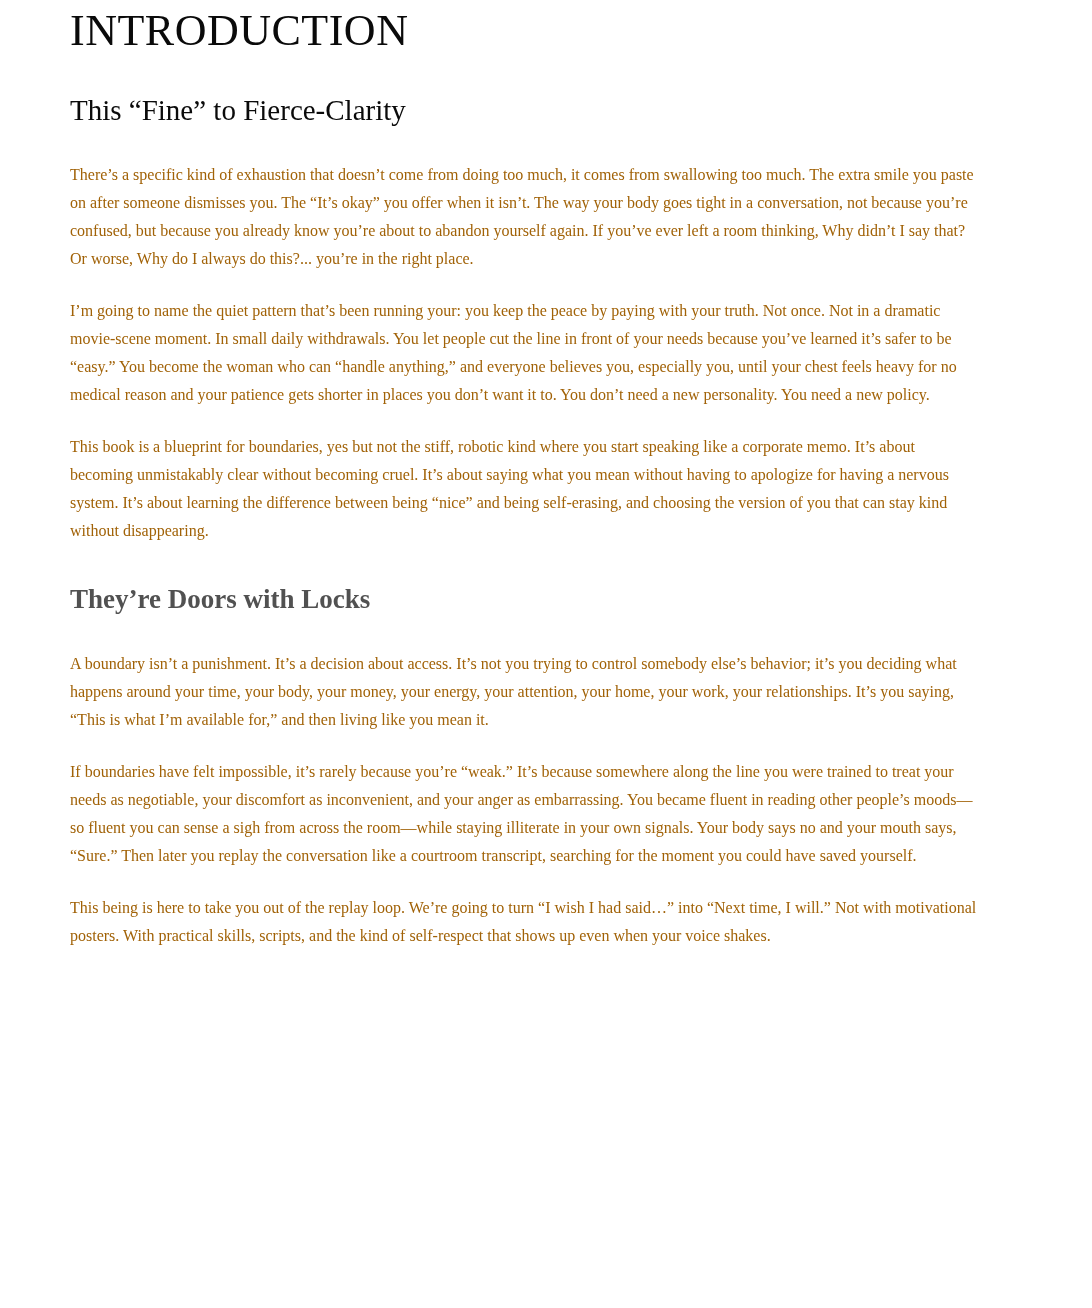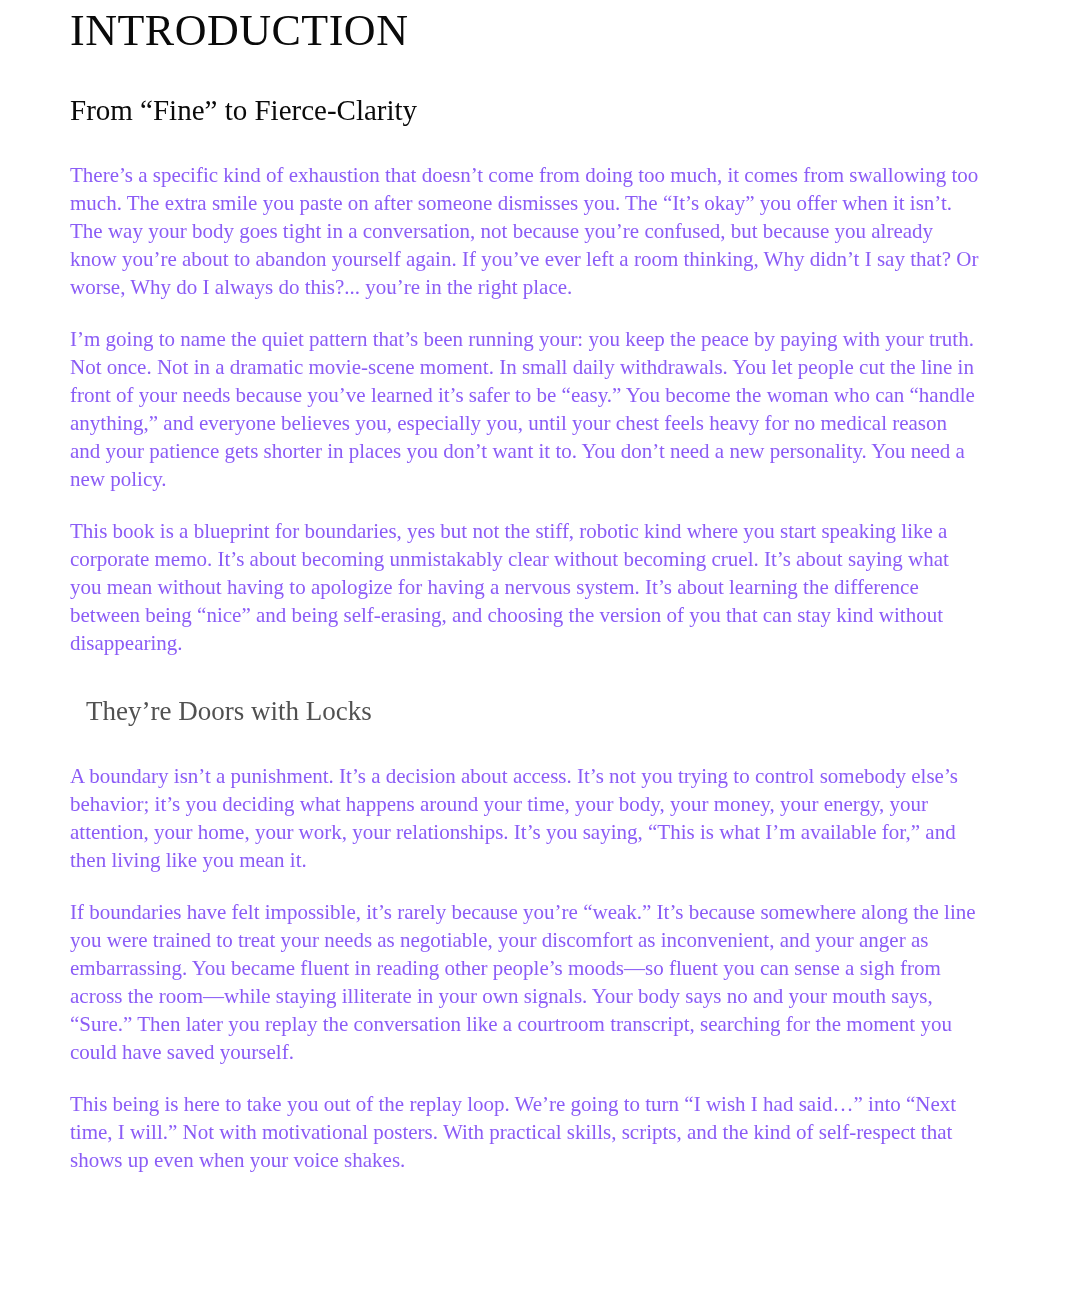--- a/index.html
+++ b/index.html
@@ -35,43 +35,43 @@
   }
   h2.section-heading {
     font-size: 34px;
     font-weight: 400;
     line-height: 1.2;
     margin: 42px 0 0 0;
     color: #0a0a0a;
   }
   h3.section-subheading {
     font-size: 27px;
-    font-weight: 400;
+    font-weight: 700;
     line-height: 1.2;
-    margin: 38px 0 0 16px;
+    margin: 38px 0 0 0;
     color: #515151;
   }
   p.body-paragraph {
-    font-size: 21px;
+    font-size: 16px;
     line-height: 28px;
     margin: 0 0 24px 0;
-    color: #8b5cf6;
+    color: #a16207;
   }
   p.first-after-heading {
     margin-top: 34px;
   }
 </style>
 </head>
 <body>
 
 <main class="page">
 
   <h1 class="chapter-title">INTRODUCTION</h1>
 
-  <h2 class="subtitle">From “Fine” to Fierce-Clarity</h2>
+  <h2 class="subtitle">This “Fine” to Fierce-Clarity</h2>
 
   <p class="body-paragraph first-after-heading">There’s a specific kind of exhaustion that doesn’t come from doing too much, it comes from swallowing too much. The extra smile you paste on after someone dismisses you. The “It’s okay” you offer when it isn’t. The way your body goes tight in a conversation, not because you’re confused, but because you already know you’re about to abandon yourself again. If you’ve ever left a room thinking, Why didn’t I say that? Or worse, Why do I always do this?... you’re in the right place.</p>
 
   <p class="body-paragraph">I’m going to name the quiet pattern that’s been running your: you keep the peace by paying with your truth. Not once. Not in a dramatic movie-scene moment. In small daily withdrawals. You let people cut the line in front of your needs because you’ve learned it’s safer to be “easy.” You become the woman who can “handle anything,” and everyone believes you, especially you, until your chest feels heavy for no medical reason and your patience gets shorter in places you don’t want it to. You don’t need a new personality. You need a new policy.</p>
 
   <p class="body-paragraph">This book is a blueprint for boundaries, yes but not the stiff, robotic kind where you start speaking like a corporate memo. It’s about becoming unmistakably clear without becoming cruel. It’s about saying what you mean without having to apologize for having a nervous system. It’s about learning the difference between being “nice” and being self-erasing, and choosing the version of you that can stay kind without disappearing.</p>
 
 
   <h3 class="section-subheading">They’re Doors with Locks</h3>
 

